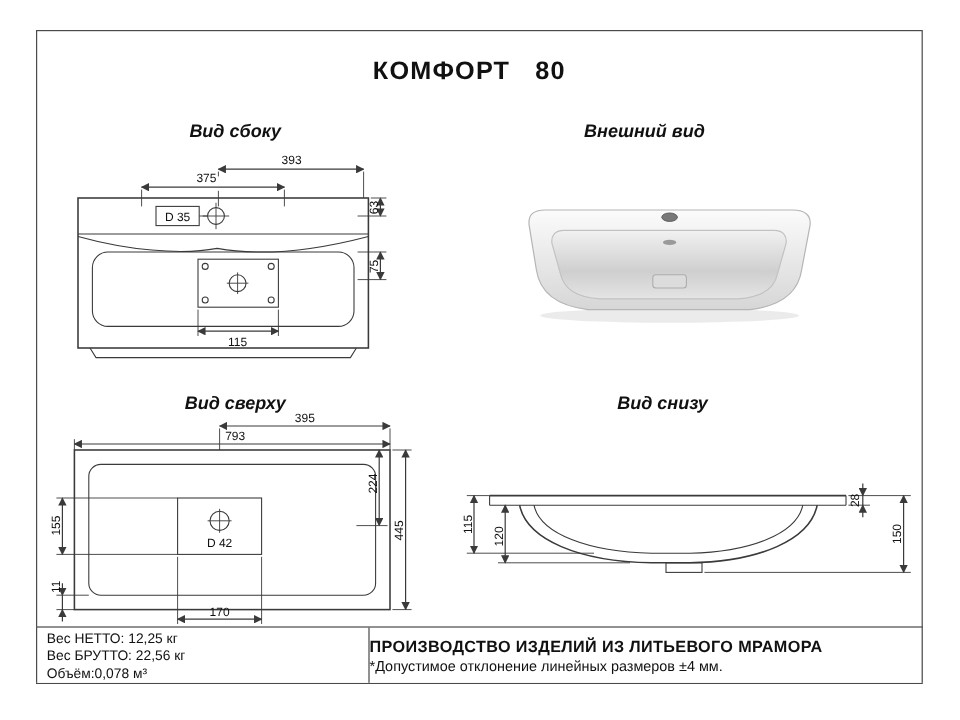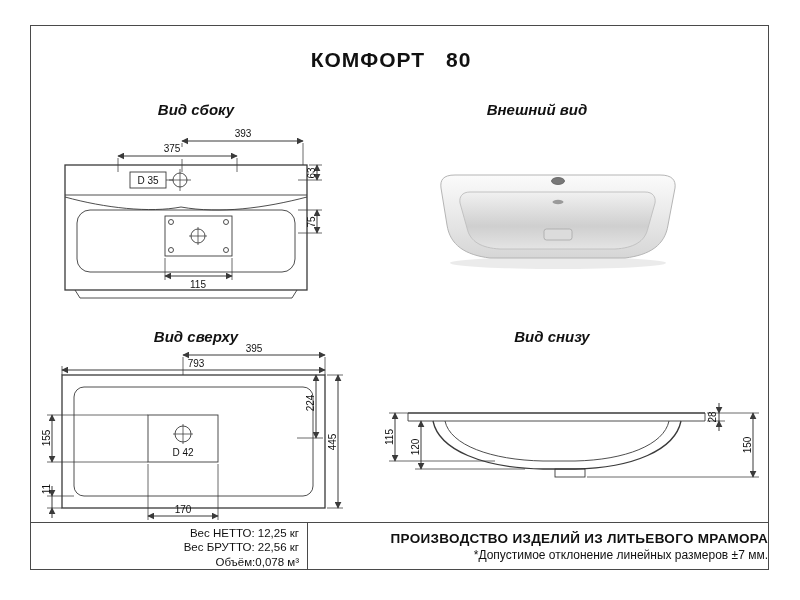--- a/index.html
+++ b/index.html
@@ -22,23 +22,23 @@
   svg text{font-family:"Liberation Sans","DejaVu Sans",sans-serif;font-size:10px;fill:#111;}
   .dim{stroke:#3a3a3a;stroke-width:1;marker-start:url(#arr);marker-end:url(#arr);}
   .dimp{stroke:#3a3a3a;stroke-width:1;}
   .arr-in{stroke:#3a3a3a;stroke-width:1;marker-end:url(#arr);}
   .ext{stroke:#3a3a3a;stroke-width:0.75;}
   .oln{stroke:#3a3a3a;stroke-width:1.3;fill:none;}
   .thin{stroke:#3a3a3a;stroke-width:0.9;fill:none;}
   .footer{position:absolute;left:30px;top:522px;width:739px;height:47px;
     border:1px solid #4a4a4a;border-bottom:none;box-sizing:border-box;display:flex;background:#fff;}
   .footer-left{width:277px;border-right:1px solid #4a4a4a;box-sizing:border-box;
-    padding:3px 8px;font-size:11.5px;line-height:1.25;text-align:right;}
+    padding:3px 8px;font-size:11.5px;line-height:1.25;}
   .footer-right{flex:1;display:flex;flex-direction:column;justify-content:center;
-    align-items:flex-end;text-align:center;}
+    align-items:flex-start;text-align:center;}
   .footer-right .l1{font-size:13.5px;font-weight:bold;letter-spacing:0.3px;}
   .footer-right .l2{font-size:12px;margin-top:2px;}
 </style>
 </head>
 <body>
 
 <svg width="0" height="0" style="position:absolute">
   <defs>
     <marker id="arr" viewBox="0 0 10 10" refX="9" refY="5" markerWidth="7" markerHeight="7" orient="auto-start-reverse">
       <path d="M0,0L10,5L0,10z" fill="#3a3a3a"></path>
@@ -248,15 +248,15 @@
 </svg>
 
 <div class="footer">
   <div class="footer-left">
     <div>Вес НЕТТО: 12,25 кг</div>
     <div>Вес БРУТТО: 22,56 кг</div>
     <div>Объём:0,078 м³</div>
   </div>
   <div class="footer-right">
     <div class="l1">ПРОИЗВОДСТВО ИЗДЕЛИЙ ИЗ ЛИТЬЕВОГО МРАМОРА</div>
-    <div class="l2">*Допустимое отклонение линейных размеров ±7 мм.</div>
+    <div class="l2">*Допустимое отклонение линейных размеров ±4 мм.</div>
   </div>
 </div>
 
 </body></html>

